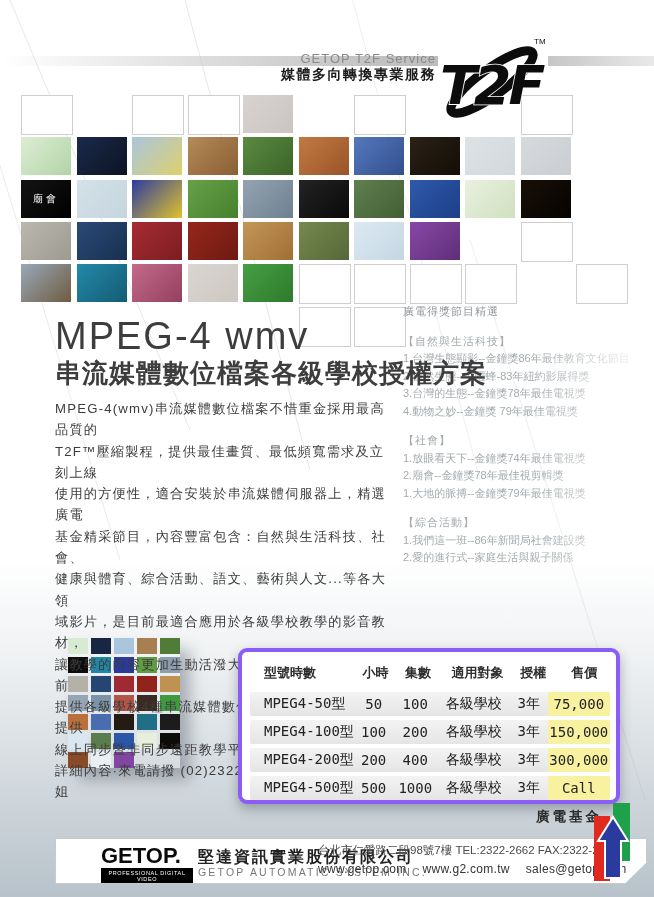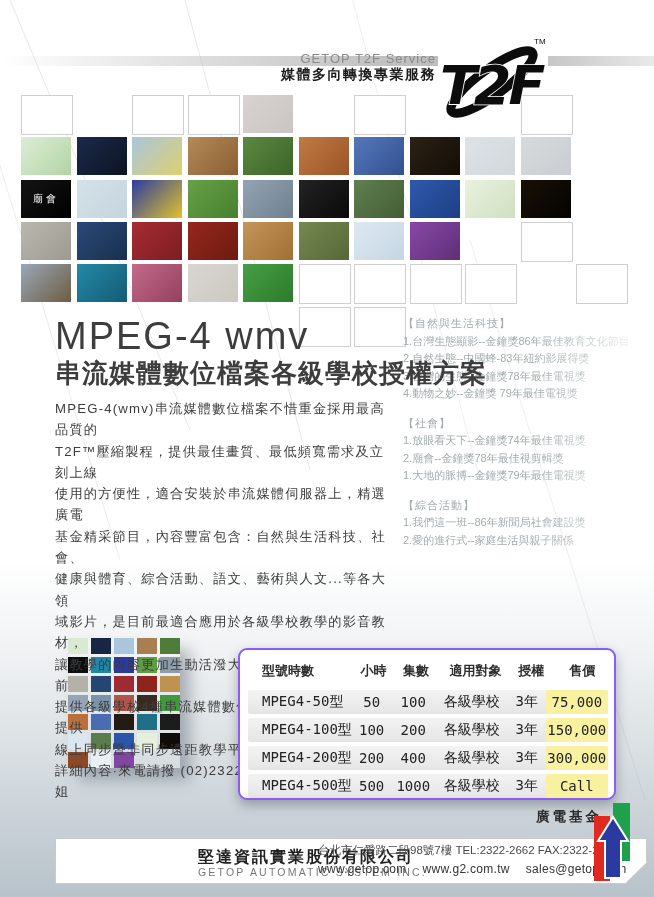--- a/index.html
+++ b/index.html
@@ -34,21 +34,21 @@
   #awards .aw-title{color:#8f979b;letter-spacing:1px;margin-bottom:4px;}
   #awards .aw-sec{margin-top:12px;}
   #awards .aw-hdr{letter-spacing:1px;}
   #awards .aw-item{white-space:nowrap;overflow:hidden;}
   
   #collage{position:absolute;left:68px;top:638px;z-index:2;
     box-shadow:10px 12px 14px rgba(90,100,112,0.45);background:transparent;}
   #collage .tile{position:absolute;width:20px;height:16px;}
   
   #price-panel{position:absolute;left:238px;top:648px;width:374px;height:148px;background:#fff;
-    border:2px solid #8b5cf6;border-radius:9px;z-index:3;
+    border:4px solid #8b5cf6;border-radius:9px;z-index:3;
     box-shadow:0 5px 12px rgba(40,50,60,0.35);}
   #price-head{display:flex;padding:12px 0 6px 22px;font-size:13px;font-weight:bold;color:#2e2e2e;}
   .col-model{width:96px;} .col-hours{width:40px;text-align:center;} .col-eps{width:48px;text-align:center;}
   .col-target{width:76px;text-align:center;} .col-lic{width:40px;text-align:center;}
   .col-price{width:66px;text-align:center;}
   .price-row{display:flex;align-items:center;height:24px;margin:4px 6px 0 8px;padding-left:14px;
     background:linear-gradient(#f3f3f3,#e5e5e5);border-radius:2px;
     font-family:"DejaVu Sans Mono",monospace;font-size:14px;color:#222;}
   .price-row .col-price{background:#f8f1a0;height:24px;line-height:24px;border-radius:2px;}
   
@@ -155,20 +155,21 @@
 使用的方便性，適合安裝於串流媒體伺服器上，精選廣電
 基金精采節目，內容豐富包含：自然與生活科技、社會、
 健康與體育、綜合活動、語文、藝術與人文...等各大領
 域影片，是目前最適合應用於各級學校教學的影音教材，
 讓教學的內容更加生動活潑大幅提昇教學的效益，目前
 提供各級學校4種串流媒體數位檔案授權方案及另外提供
 線上同步暨非同步遠距教學平台服務，歡迎來電洽詢
 詳細內容·來電請撥 (02)23222662 分機 123 曾小姐</div>
 
   <div id="awards">
+      <div class="aw-title">廣電得獎節目精選</div>
       <div class="aw-sec">
         <div class="aw-hdr">【自然與生活科技】</div>
         <div class="aw-item">1.台灣生態顯影--金鐘獎86年最佳教育文化節目</div>
         <div class="aw-item">2.自然生態--中國蜂-83年紐約影展得獎</div>
         <div class="aw-item">3.台灣的生態--金鐘獎78年最佳電視獎</div>
         <div class="aw-item">4.動物之妙--金鐘獎 79年最佳電視獎</div>
       </div>
       <div class="aw-sec">
         <div class="aw-hdr">【社會】</div>
         <div class="aw-item">1.放眼看天下--金鐘獎74年最佳電視獎</div>
@@ -259,20 +260,24 @@
           <div class="col-target">各級學校</div>
           <div class="col-lic">3年</div>
           <div class="col-price">Call</div>
         </div>
       </div>
   </div>
 
   <div id="fund-label">廣電基金</div>
 
   <div id="footer-box">
+    <div id="getop-logo">
+      <div id="getop-word">GETOP.</div>
+      <div id="getop-bar">PROFESSIONAL DIGITAL VIDEO</div>
+    </div>
     <div id="company-en">GETOP AUTOMATIC SYSTEM INC.</div>
     <div id="company-zh">堅達資訊實業股份有限公司</div>
     <div id="addr1">台北市仁愛路二段98號7樓 TEL:2322-2662 FAX:2322-2995</div>
     <div id="addr2">www.getop.com　 www.g2.com.tw 　sales@getop.com</div>
   </div>
 
   <div id="fund-logo">
     <div id="fund-red"></div>
     <div id="fund-green"></div>
     <svg id="fund-arrow" width="40" height="80">

